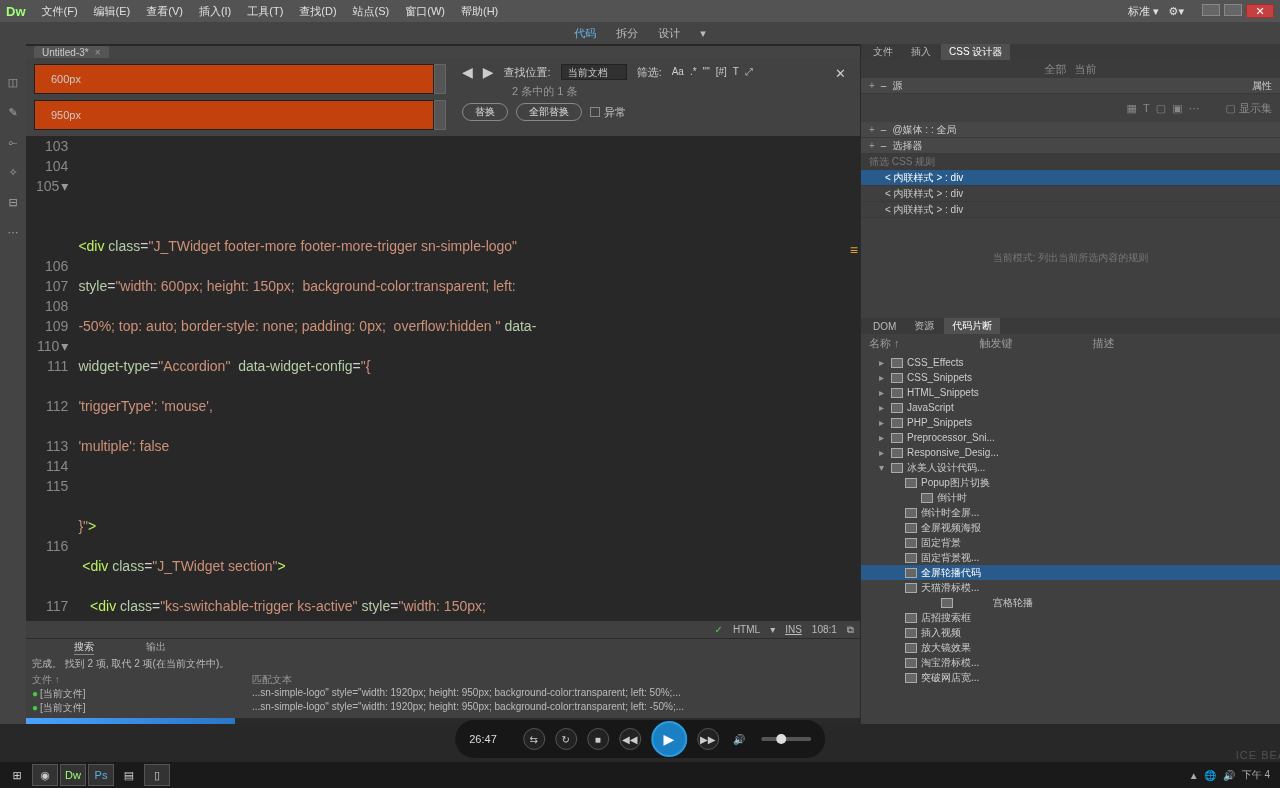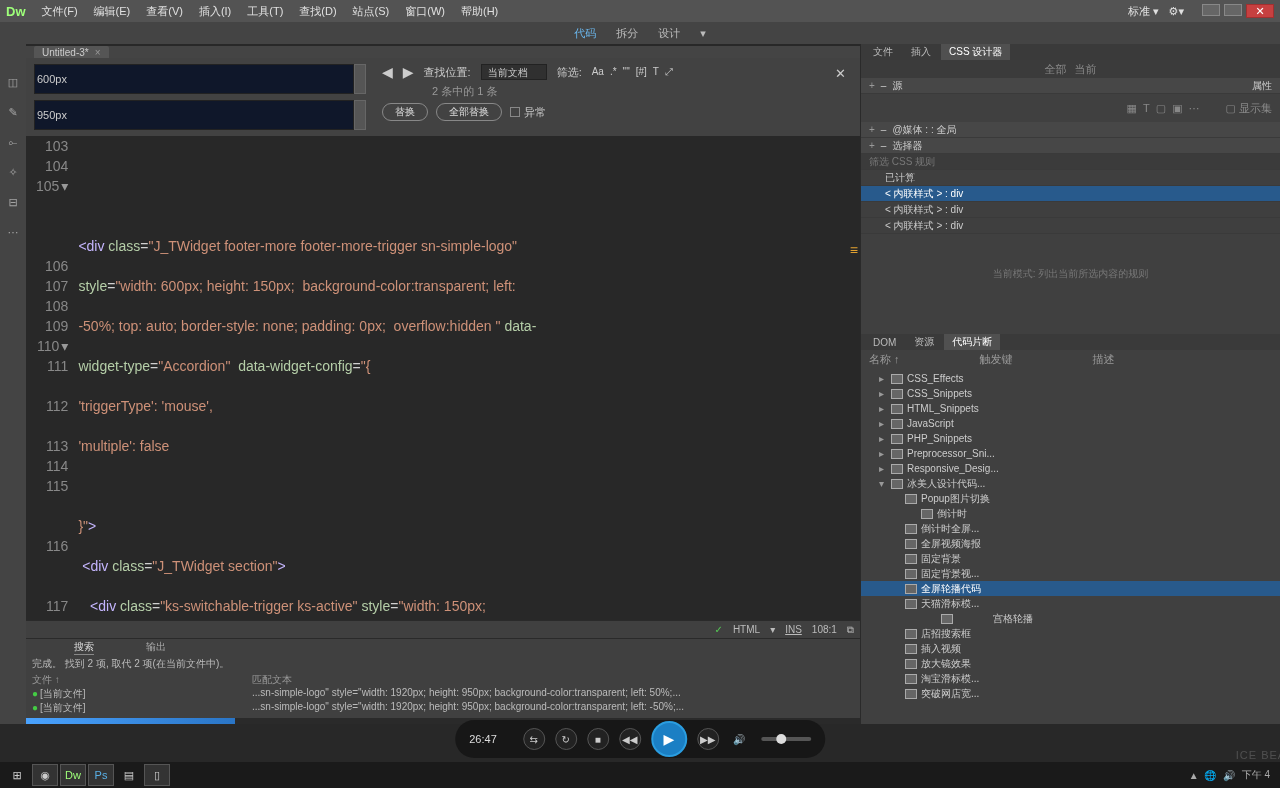--- a/index.html
+++ b/index.html
@@ -19,38 +19,38 @@
 .left-rail { width: 26px; background: #444; display: flex; flex-direction: column; padding-top: 30px; gap: 14px; align-items: center; }
 .rail-icon { width: 16px; height: 16px; opacity: .7; cursor: pointer; display:flex; align-items:center; justify-content:center; }
 
 .center { flex: 1; display: flex; flex-direction: column; background: #282828; }
 .doc-tabs { height: 12px; background: #444; display: flex; align-items: center; padding-left: 8px; margin-top:2px; }
 .doc-tab { background: #555; padding: 0 8px; height: 12px; display: flex; align-items: center; border-radius: 2px 2px 0 0; color: #ccc; font-size:10px;}
 .doc-close { margin-left: 6px; color: #999; cursor: pointer; }
 
 .search-panel { background: #424242; padding: 6px 8px; display: flex; gap: 6px; align-items: flex-start; }
 .search-left { display: flex; flex-direction: column; gap: 6px; }
-.search-input { width: 320px; height: 30px; background: #0f172a; border: 1px solid #222; color: #ccc; padding: 0 2px; display:flex; align-items:center; }
+.search-input { width: 400px; height: 30px; background: #c2410c; border: 1px solid #222; color: #ccc; padding: 0 16px; display:flex; align-items:center; }
 .search-scroll { width: 12px; height: 30px; background: #555; border: 1px solid #666; }
 .search-mid { display:flex; flex-direction:column; gap:4px; padding-left:10px; }
 .search-row1 { display:flex; align-items:center; gap:10px; }
 .search-nav { color:#ccc; font-size:14px; cursor:pointer; }
 .search-select { background:#303030; border:1px solid #222; color:#ccc; padding:1px 18px 1px 6px; height:16px; font-size:10px; }
 .search-icons { display:flex; gap:6px; color:#ccc; font-size:10px; }
 .search-btns { display:flex; gap:8px; align-items:center; }
 .pill-btn { border:1px solid #888; border-radius:10px; padding:1px 12px; color:#ddd; cursor:pointer; font-size:10px; }
 .close-x { margin-left:auto; color:#ccc; font-size:13px; cursor:pointer; padding:2px 6px; }
 
 .code-area { flex:1; display:flex; overflow:hidden; background:#282828; font-family:Consolas,Monaco,monospace; font-size:14px; line-height:20px; }
 .gutter { background:#282828; color:#888; padding:0 6px 0 10px; text-align:right; }
 .gutter .ln { height:20px; }
 .fold { color:#999; margin-left:2px; }
 .code { flex:1; padding-left:4px; white-space:pre; color:#d0d0d0; overflow:hidden; }
 .code .line { height:20px; }
-.tag { color:#c4b5fd; }
+.tag { color:#bef264; }
 .attr { color:#b5cea8; }
 .val { color:#ce9178; }
 
 .status { height:18px; background:#404040; display:flex; align-items:center; padding:0 6px; gap:10px; color:#bbb; font-size:10px; justify-content:flex-end; border-top:1px solid #2a2a2a;}
 .status .ok { color:#5c5; }
 
 .bottom-panel { height:80px; background:#404040; border-top:1px solid #2a2a2a; display:flex; flex-direction:column; font-size:10px; }
 .bot-tabs { height:16px; display:flex; align-items:center; padding:0 6px; gap:10px; }
 .bot-tab { color:#aaa; cursor:pointer;margin-left:42px; }
 .bot-tab.active { color:#ddd; border-bottom:1px solid #888;}
@@ -305,21 +305,20 @@
           <span class="plus">+</span>
           <span>–</span>
           <span>@媒体 : :  全局</span>
         </div>
       <div class="acc-row">
           <span class="plus">+</span>
           <span>–</span>
           <span>选择器</span>
         </div>
       <div class="acc-row dark" style="color:#777">筛选 CSS 规则</div>
-      <div class="acc-row acc-sub">已计算</div>
       <div class="acc-row acc-sub sel">&lt; 内联样式 &gt; : div</div>
       <div class="acc-row acc-sub">&lt; 内联样式 &gt; : div</div>
       <div class="acc-row acc-sub">&lt; 内联样式 &gt; : div</div>
     </div>
     <div style="flex:0 0 80px;display:flex;align-items:center;justify-content:center;color:#777;font-size:10px">当前模式: 列出当前所选内容的规则</div>
 
     <div class="rp-ltabs">
       <span class="rp-tab">DOM</span>
       <span class="rp-tab">资源</span>
       <span class="rp-tab active">代码片断</span>

